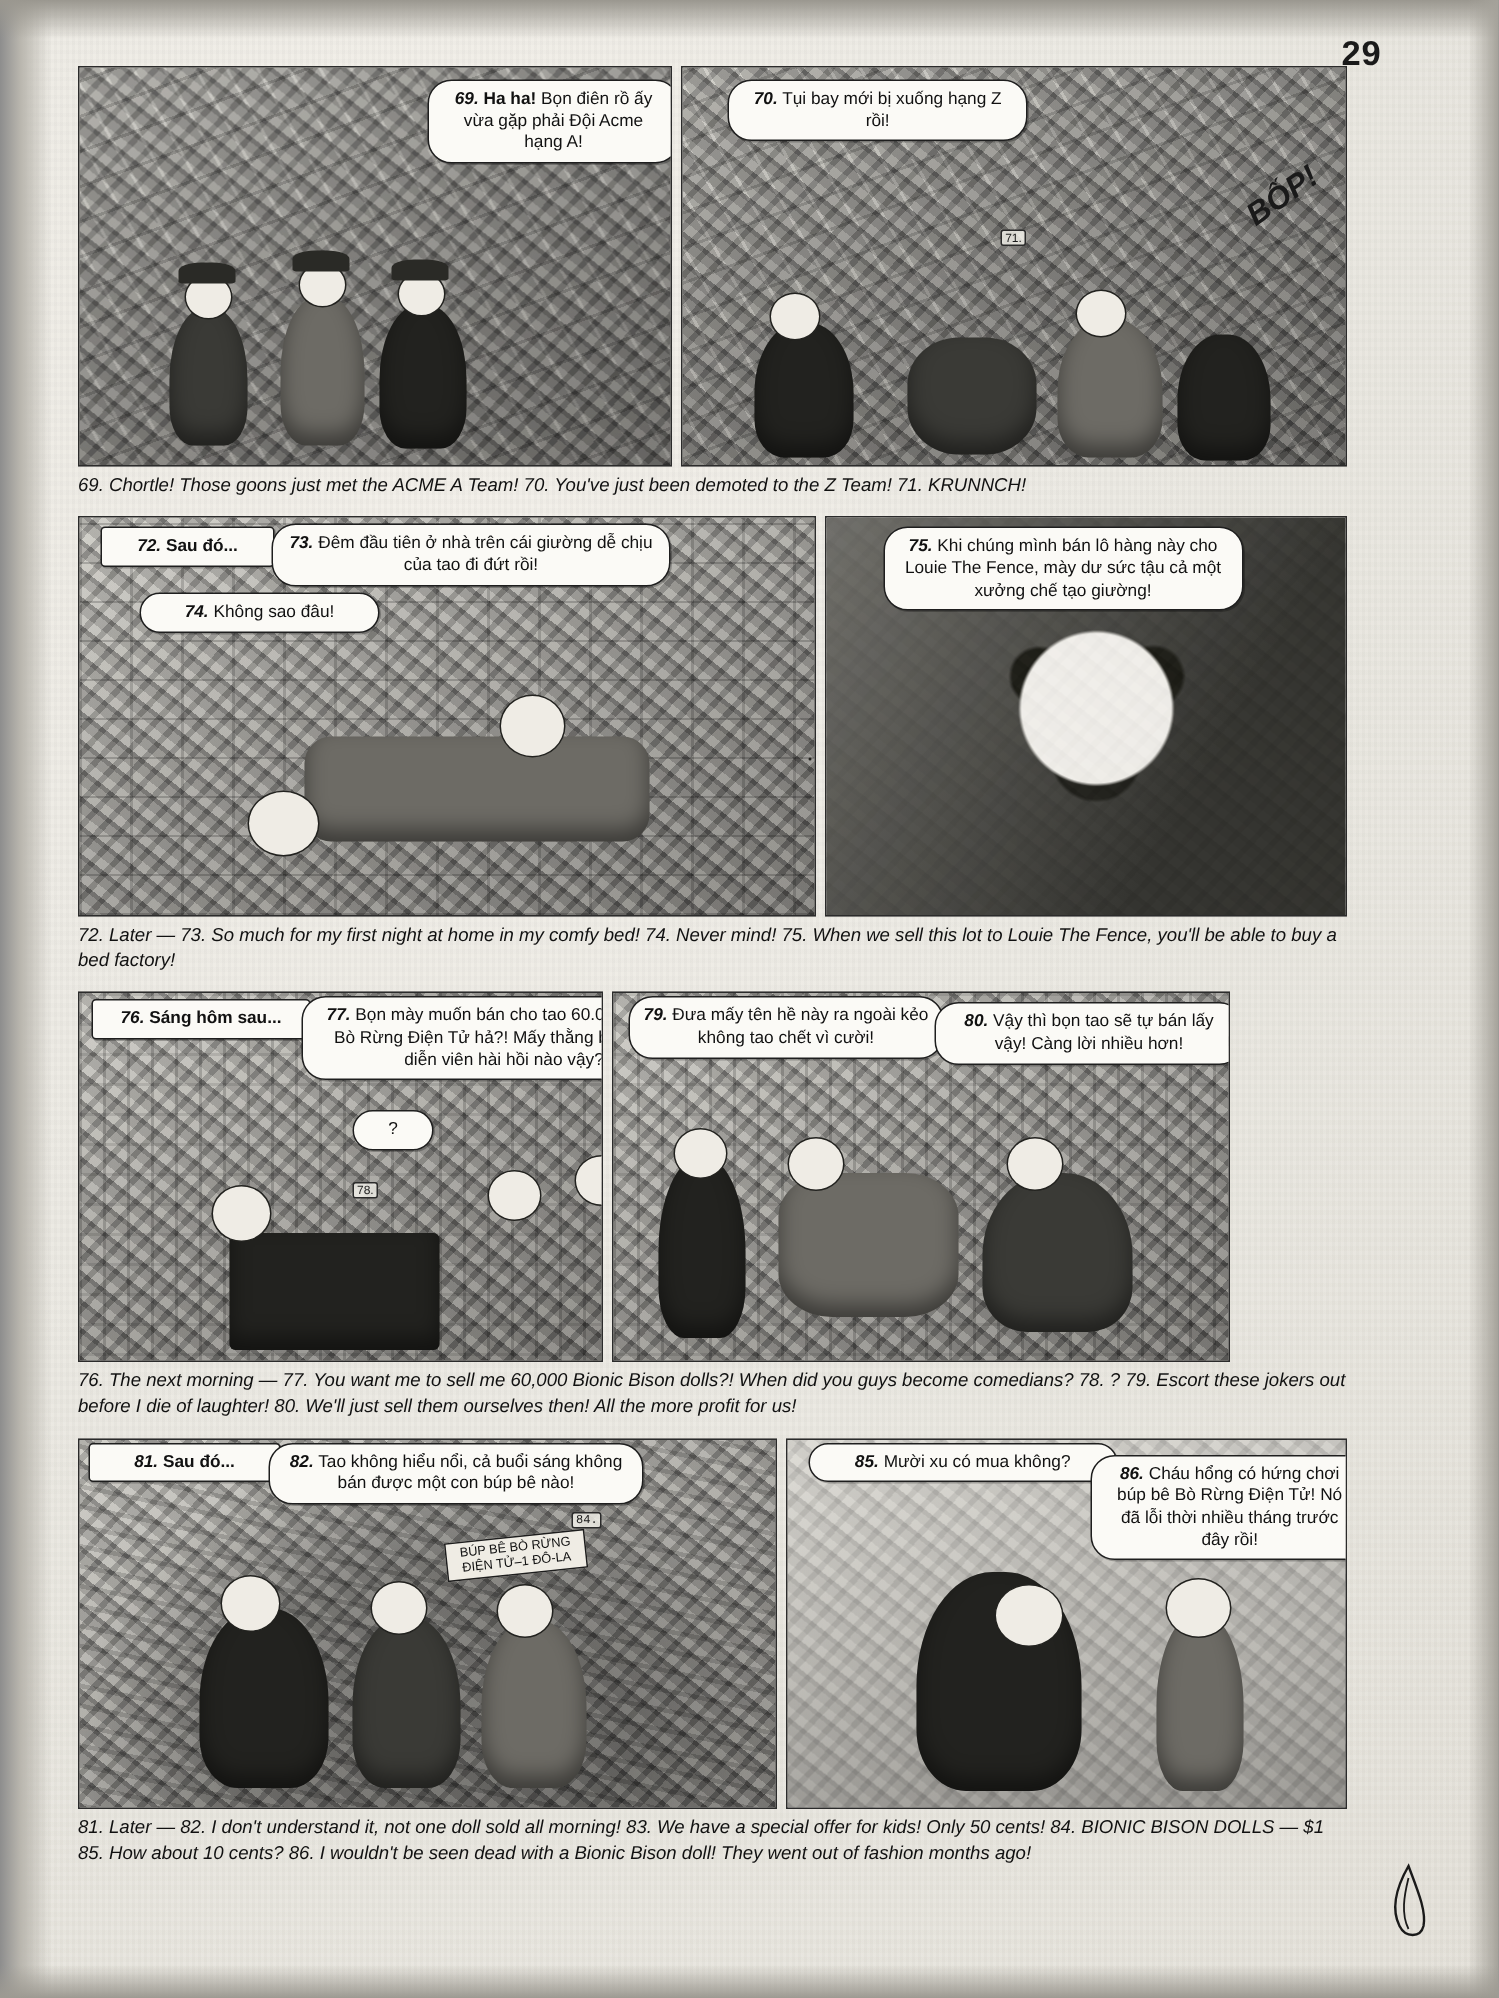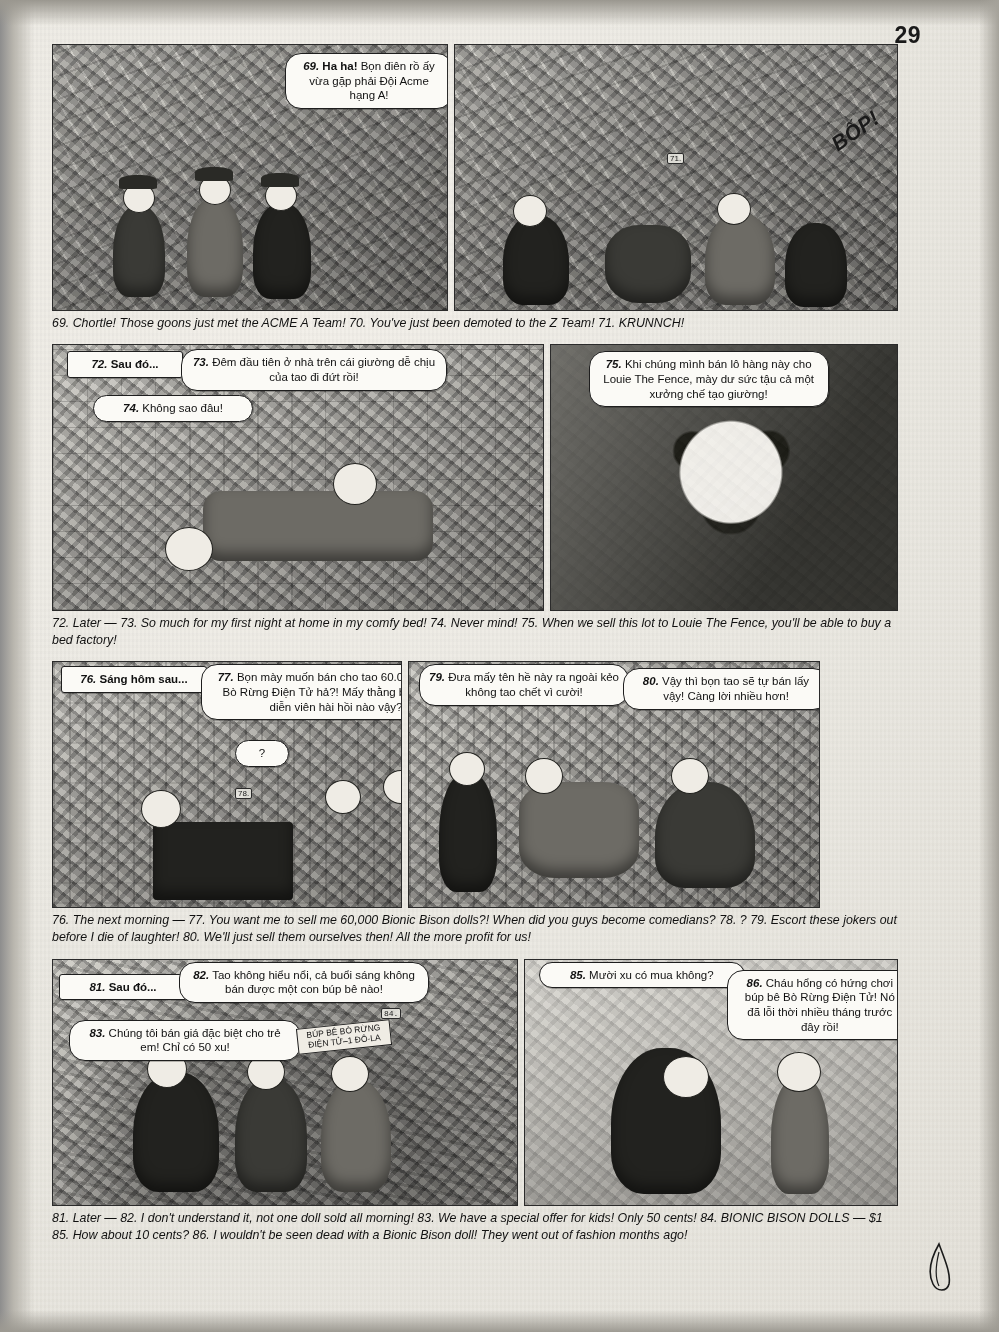--- a/index.html
+++ b/index.html
@@ -167,20 +167,23 @@
       </div>
 
       <div class="panel" style="width:444px;height:265px;">
         <div class="art rubble"></div>
         <div class="fig dk" style="left:48px;top:170px;width:66px;height:90px;"></div>
         <div class="head" style="left:58px;top:150px;width:32px;height:30px;"></div>
         <div class="fig" style="left:150px;top:180px;width:86px;height:78px;border-radius:40%;"></div>
         <div class="fig lt" style="left:250px;top:168px;width:70px;height:92px;"></div>
         <div class="head" style="left:262px;top:148px;width:32px;height:30px;"></div>
         <div class="fig dk" style="left:330px;top:178px;width:62px;height:84px;"></div>
+        <div class="bubble" style="left:30px;top:8px;width:180px;">
+          <span class="num">70.</span><span> Tụi bay mới bị xuống hạng Z rồi!</span>
+        </div>
         <div class="smalltag" style="left:212px;top:108px;">71.</div>
         <div style="position:absolute;right:16px;top:74px;font-size:21px;font-weight:bold;font-style:italic;color:#1a1a1a;transform:rotate(-35deg);z-index:6;">BỐP!</div>
       </div>
     </div>
     <div class="caption">69. Chortle! Those goons just met the ACME A Team!   70. You've just been demoted to the Z Team!   71. KRUNNCH!</div>
 
     <div class="strip" style="height:265px;">
       <div class="panel" style="width:492px;height:265px;">
         <div class="art crates"></div>
         <div class="fig lt" style="left:150px;top:146px;width:230px;height:70px;border-radius:18px;"></div>
@@ -249,29 +252,26 @@
 
     <div class="strip" style="height:245px;">
       <div class="panel" style="width:466px;height:245px;">
         <div class="art street"></div>
         <div class="fig dk" style="left:80px;top:112px;width:86px;height:120px;"></div>
         <div class="head" style="left:94px;top:90px;width:38px;height:36px;"></div>
         <div class="fig" style="left:182px;top:118px;width:72px;height:114px;"></div>
         <div class="head" style="left:194px;top:94px;width:36px;height:34px;"></div>
         <div class="fig lt" style="left:268px;top:120px;width:70px;height:112px;"></div>
         <div class="head" style="left:278px;top:96px;width:36px;height:34px;"></div>
-        <div class="bubble rect" style="left:6px;top:2px;width:108px;margin-top:12px;">
+        <div class="bubble rect" style="left:6px;top:2px;width:108px;">
           <span class="num">81.</span>
           <b>Sau đó...</b>
         </div>
         <div class="bubble" style="left:126px;top:2px;width:230px;">
           <span class="num">82.</span><span> Tao không hiểu nổi, cả buổi sáng không bán được một con búp bê nào!</span>
-        </div>
-        <div class="bubble" style="left:16px;top:60px;width:212px;">
-          <span class="num">83.</span><span> Chúng tôi bán giá đặc biệt cho trẻ em! Chỉ có 50 xu!</span>
         </div>
         <div class="label-box" style="left:244px;top:64px;width:86px;">BÚP BÊ BÒ RỪNG ĐIỆN TỬ–1 ĐÔ-LA</div>
         <div class="smalltag" style="left:328px;top:48px;font-family:Liberation Mono, monospace;">84.</div>
       </div>
 
       <div class="panel" style="width:374px;height:245px;">
         <div class="art plain"></div>
         <div class="fig dk" style="left:86px;top:88px;width:110px;height:146px;"></div>
         <div class="head" style="left:138px;top:96px;width:44px;height:40px;"></div>
         <div class="fig lt" style="left:246px;top:116px;width:58px;height:118px;"></div>

